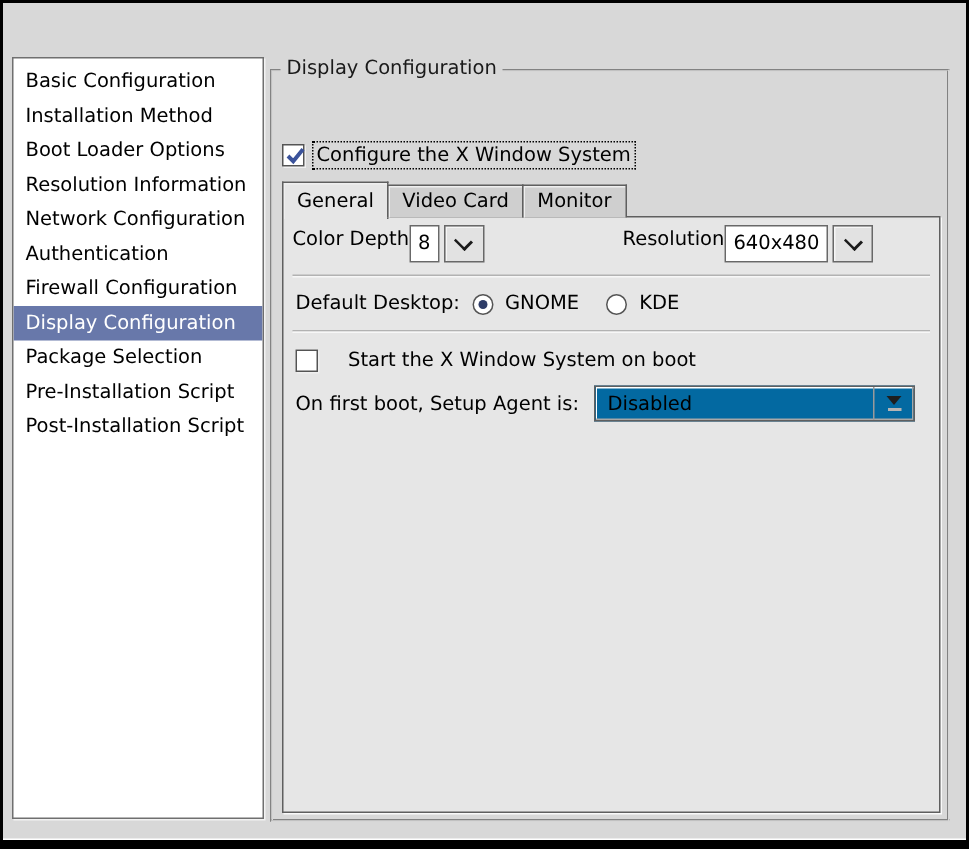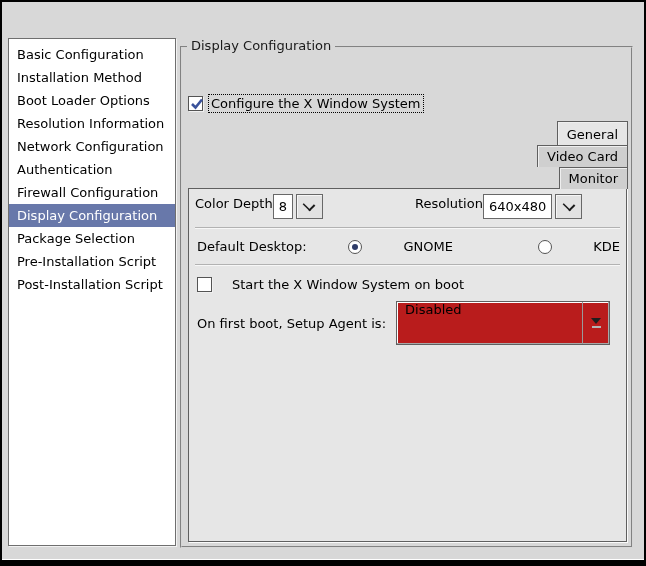--- a/index.html
+++ b/index.html
@@ -56,21 +56,21 @@
     border:1px solid #545454; flex:none; position:relative; box-sizing:border-box;
   }
   .radio.selected::after {
     content:""; position:absolute; left:3px; top:3px; width:6px; height:6px;
     border-radius:50%; background:var(--radio-dot,#2e3c68);
   }
   .cb-row { display:flex; align-items:center; gap:6px;margin-top:39px; }
   .cb-label.focus { outline:1px dotted #000; padding:1px 2px; }
   
   .notebook { flex:1; display:flex; flex-direction:column; margin-top:9px; min-height:0; }
-  .tabs { display:flex; align-items:flex-end; position:relative; z-index:2;flex-direction:column; }
+  .tabs { display:flex; align-items:flex-end; position:relative; z-index:2; }
   .tab {
     border:1px solid #5f5f5f; border-bottom:none;
     background:#cfcfcf; padding:3px 9px;
     box-shadow:inset 0 1px 0 #efefef, inset 1px 0 0 #efefef;
     margin-right:-1px; cursor:default;
   }
   .tab.active {
     background:var(--page-bg,#e6e6e6);
     padding-top:5px; padding-bottom:4px; margin-bottom:-1px;
   }
@@ -93,29 +93,29 @@
   .combo-btn {
     width:27px; border:1px solid #686868; background:#e2e2e2;
     box-shadow:inset 1px 1px 0 #f6f6f6; box-sizing:border-box;
     display:flex; align-items:center; justify-content:center; cursor:default;
   }
   .chevron {
     width:8px; height:8px; border-right:2px solid #1a1a1a; border-bottom:2px solid #1a1a1a;
     transform:rotate(45deg) scaleY(0.8); margin-top:-4px;
   }
   .separator { border-top:1px solid #b2b2b2; border-bottom:1px solid #f7f7f7; margin:8px 0; }
-  .desktop-row { display:flex; align-items:center; gap:8px; padding:2px 0 2px 2px;justify-content:space-between; }
+  .desktop-row { display:flex; align-items:center; gap:8px; padding:2px 0 2px 2px; }
   .desktop-row .gap { width:2px; }
   .startx-row { display:flex; align-items:center; gap:20px; padding:3px 0 3px 2px; }
   .agent-row { display:flex; align-items:center; gap:10px; padding:6px 0 2px 2px; }
   .option-menu {
-    width:214px; height:44px; background:#b91c1c;
+    width:214px; height:24px; background:#0369a1;
     border:1px solid #5f5f5f; box-sizing:border-box;
     box-shadow:inset -1px -1px 0 #a8a8a8, inset 1px 1px 0 #ffffff;
-    display:flex; align-items:flex-start; cursor:default;
+    display:flex; align-items:center; cursor:default;
   }
   .option-value { flex:1; padding-left:8px; }
   .option-arrow-box {
     width:26px; align-self:stretch; border-left:1px solid #9a9a9a;
     display:flex; flex-direction:column; align-items:center; justify-content:center; gap:2px;
   }
   .tri-down {
     width:0; height:0; border-left:5px solid transparent; border-right:5px solid transparent;
     border-top:6px solid #1e1e1e;
   }

